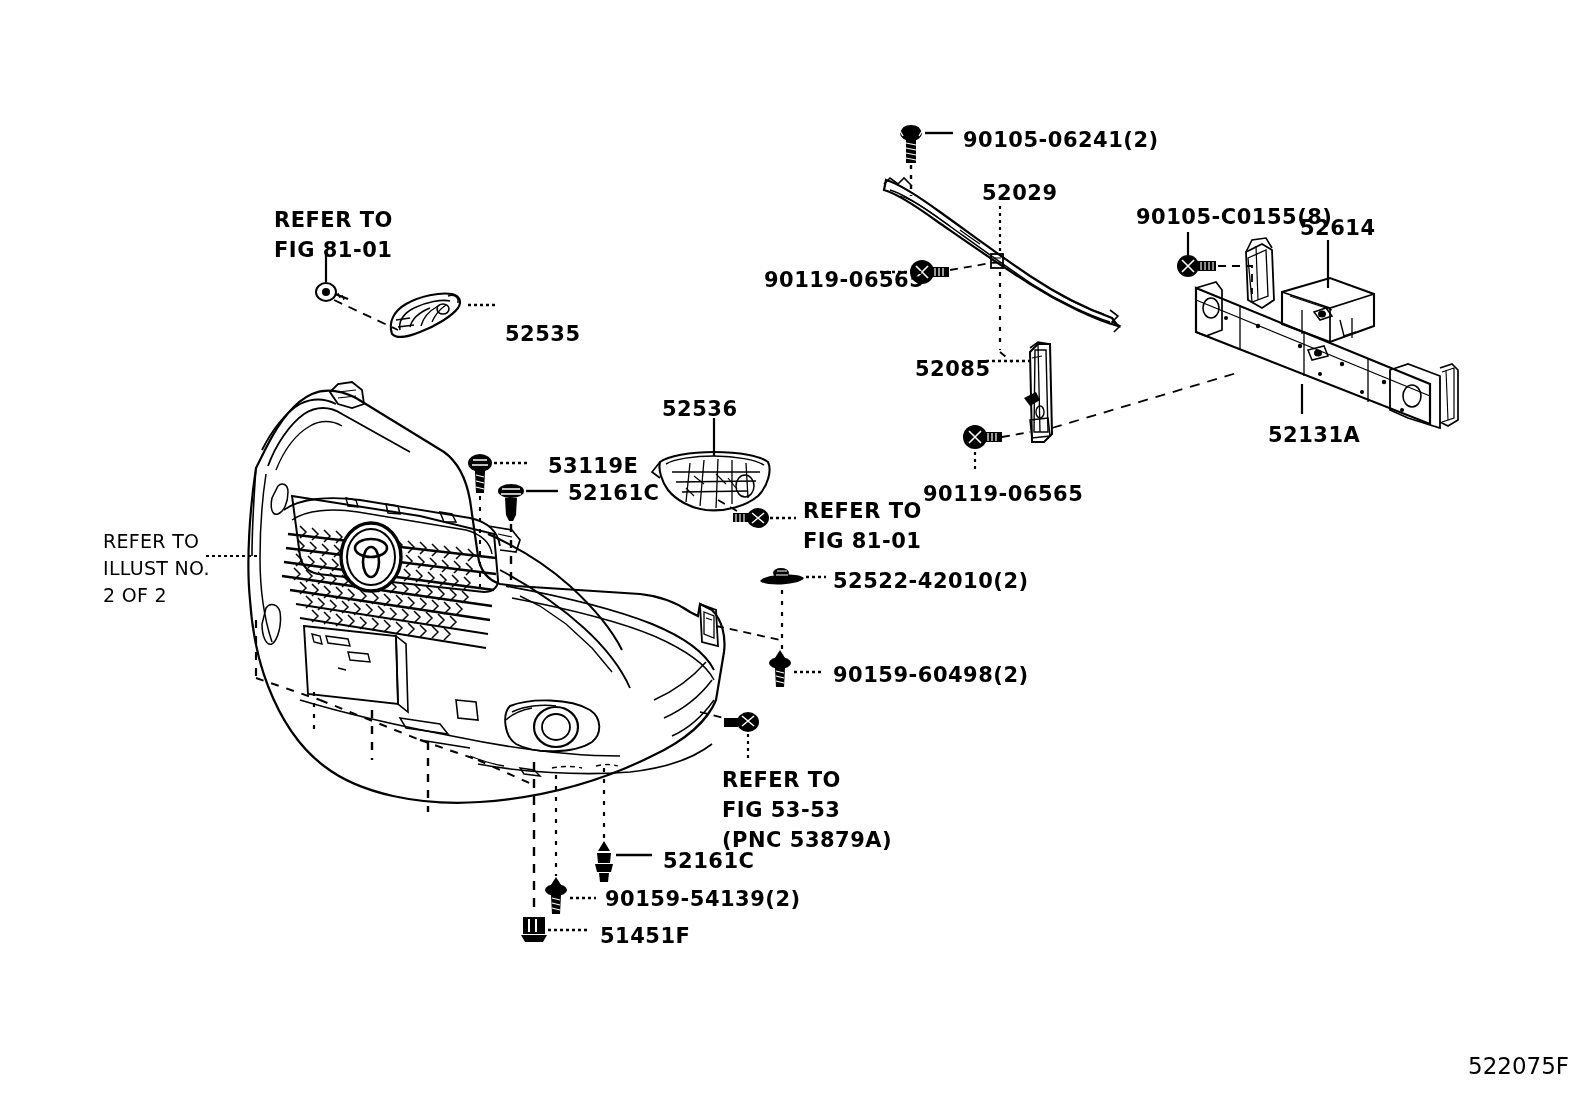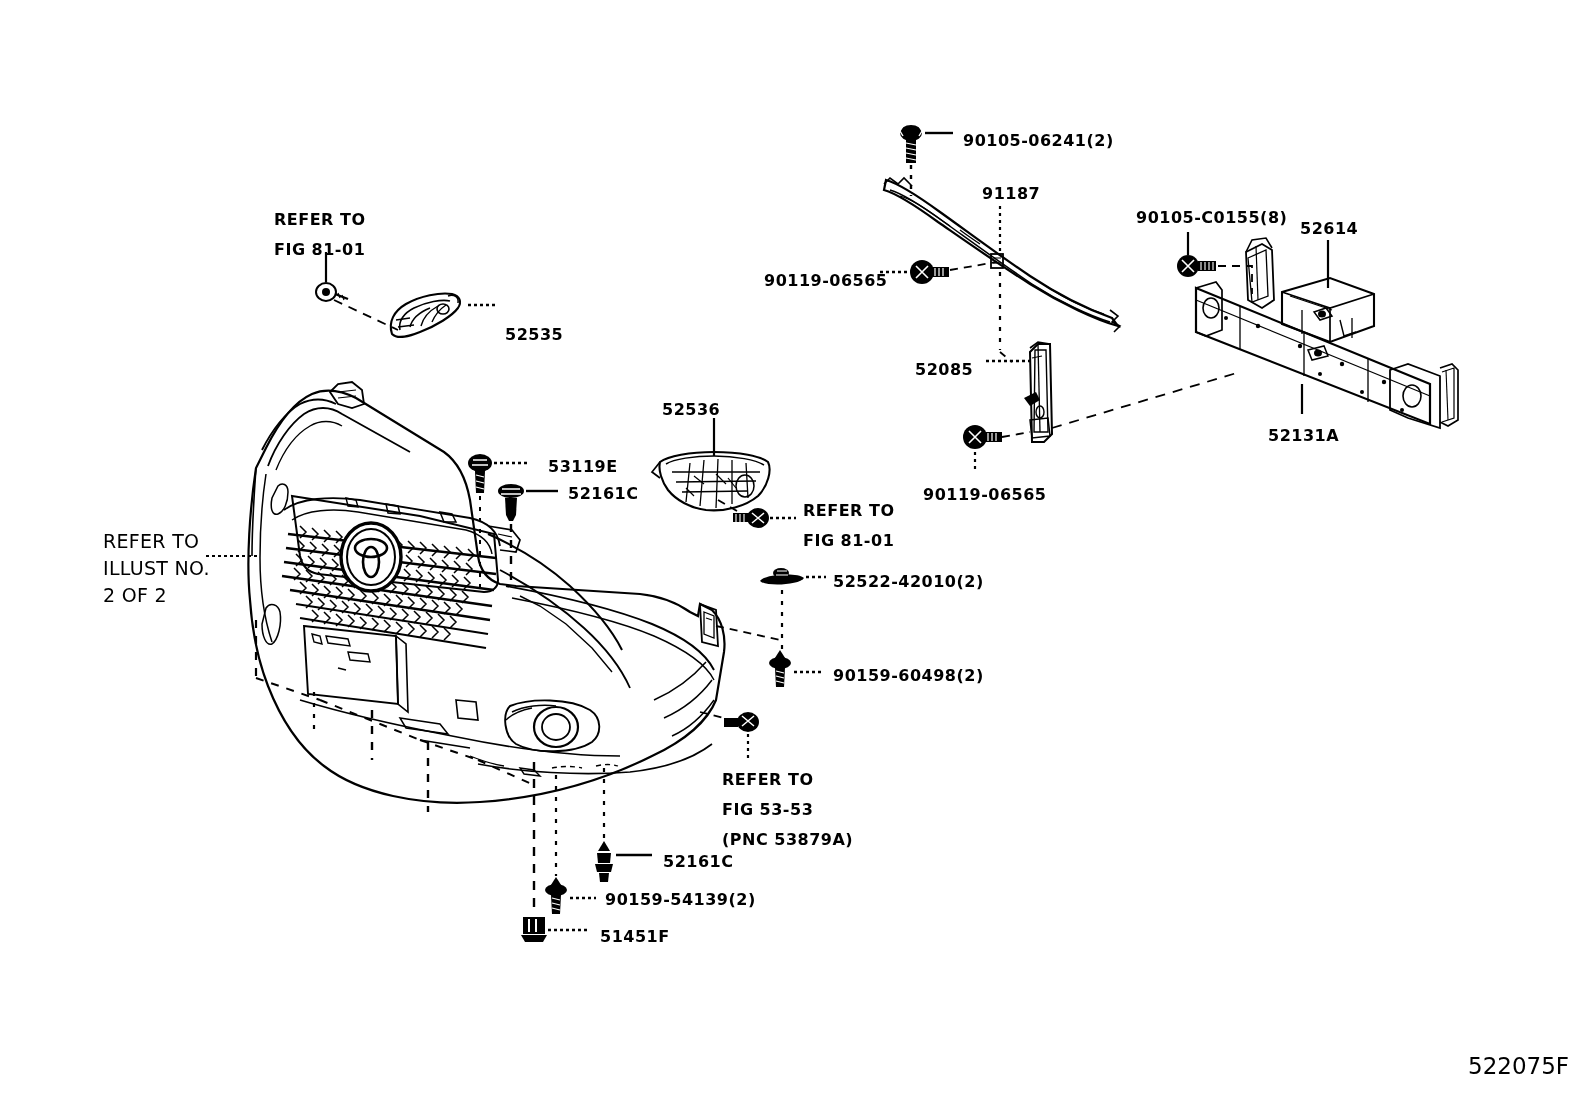--- a/index.html
+++ b/index.html
@@ -20,21 +20,21 @@
     position: absolute;
     left: 0;
     top: 0;
     width: 1592px;
     height: 1099px;
   }
   .lbl {
     position: absolute;
     font-family: "DejaVu Sans", sans-serif;
     font-weight: bold;
-    font-size: 16px;
+    font-size: 21px;
     letter-spacing: 0.5px;
     color: #000;
     white-space: pre;
     line-height: 29px;
   }
   .lbl-thin {
     position: absolute;
     font-family: "DejaVu Sans", sans-serif;
     font-weight: normal;
     font-size: 19px;
@@ -444,21 +444,21 @@
     <path d="M478,760 L536,786" stroke="#000" stroke-width="2" stroke-dasharray="8,8" fill="none"></path>
   </svg>
 
   <div class="lbl multi" style="left:274px; top:205px;">REFER TO
 FIG 81-01</div>
 
   <div class="lbl" style="left:505px; top:296px;margin-top:24px;">52535</div>
 
   <div class="lbl" style="left:963px; top:126px;">90105-06241(2)</div>
 
-  <div class="lbl" style="left:982px; top:179px;">91187</div>
+  <div class="lbl" style="left:982px; top:179px;">52029</div>
 
   <div class="lbl" style="left:764px; top:266px;">90119-06565</div>
 
   <div class="lbl" style="left:1136px; top:203px;">90105-C0155(8)</div>
 
   <div class="lbl" style="left:1300px; top:214px;">52614</div>
 
   <div class="lbl" style="left:915px; top:355px;">52085</div>
 
   <div class="lbl" style="left:1268px; top:421px;">52131A</div>

